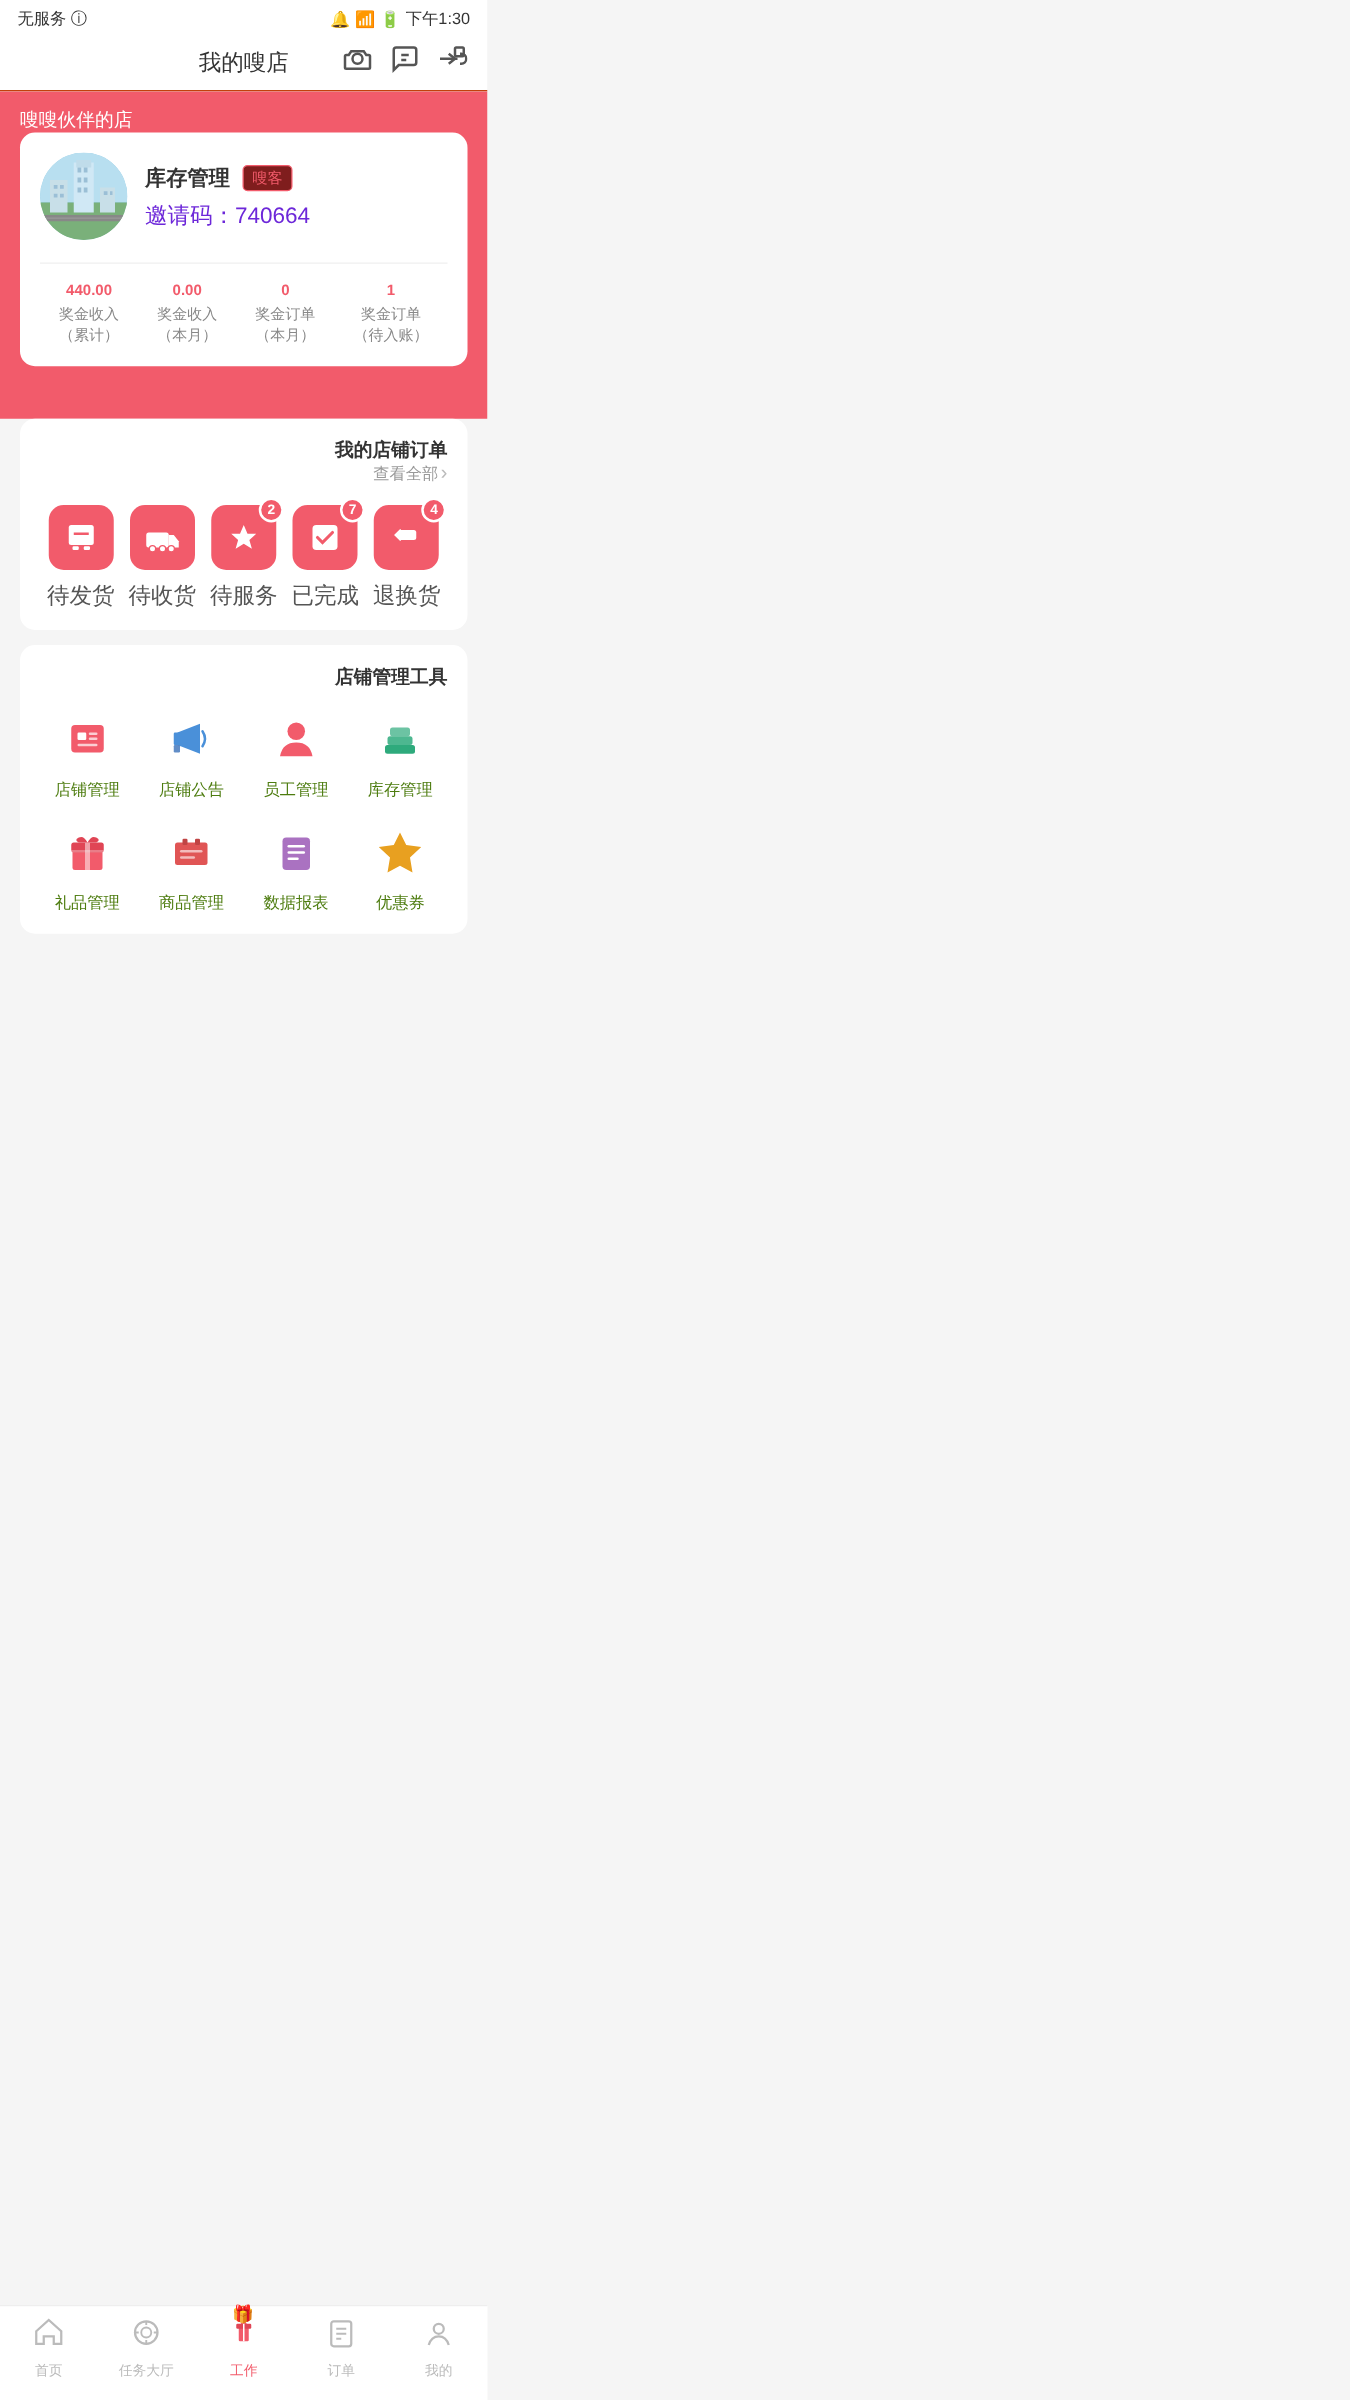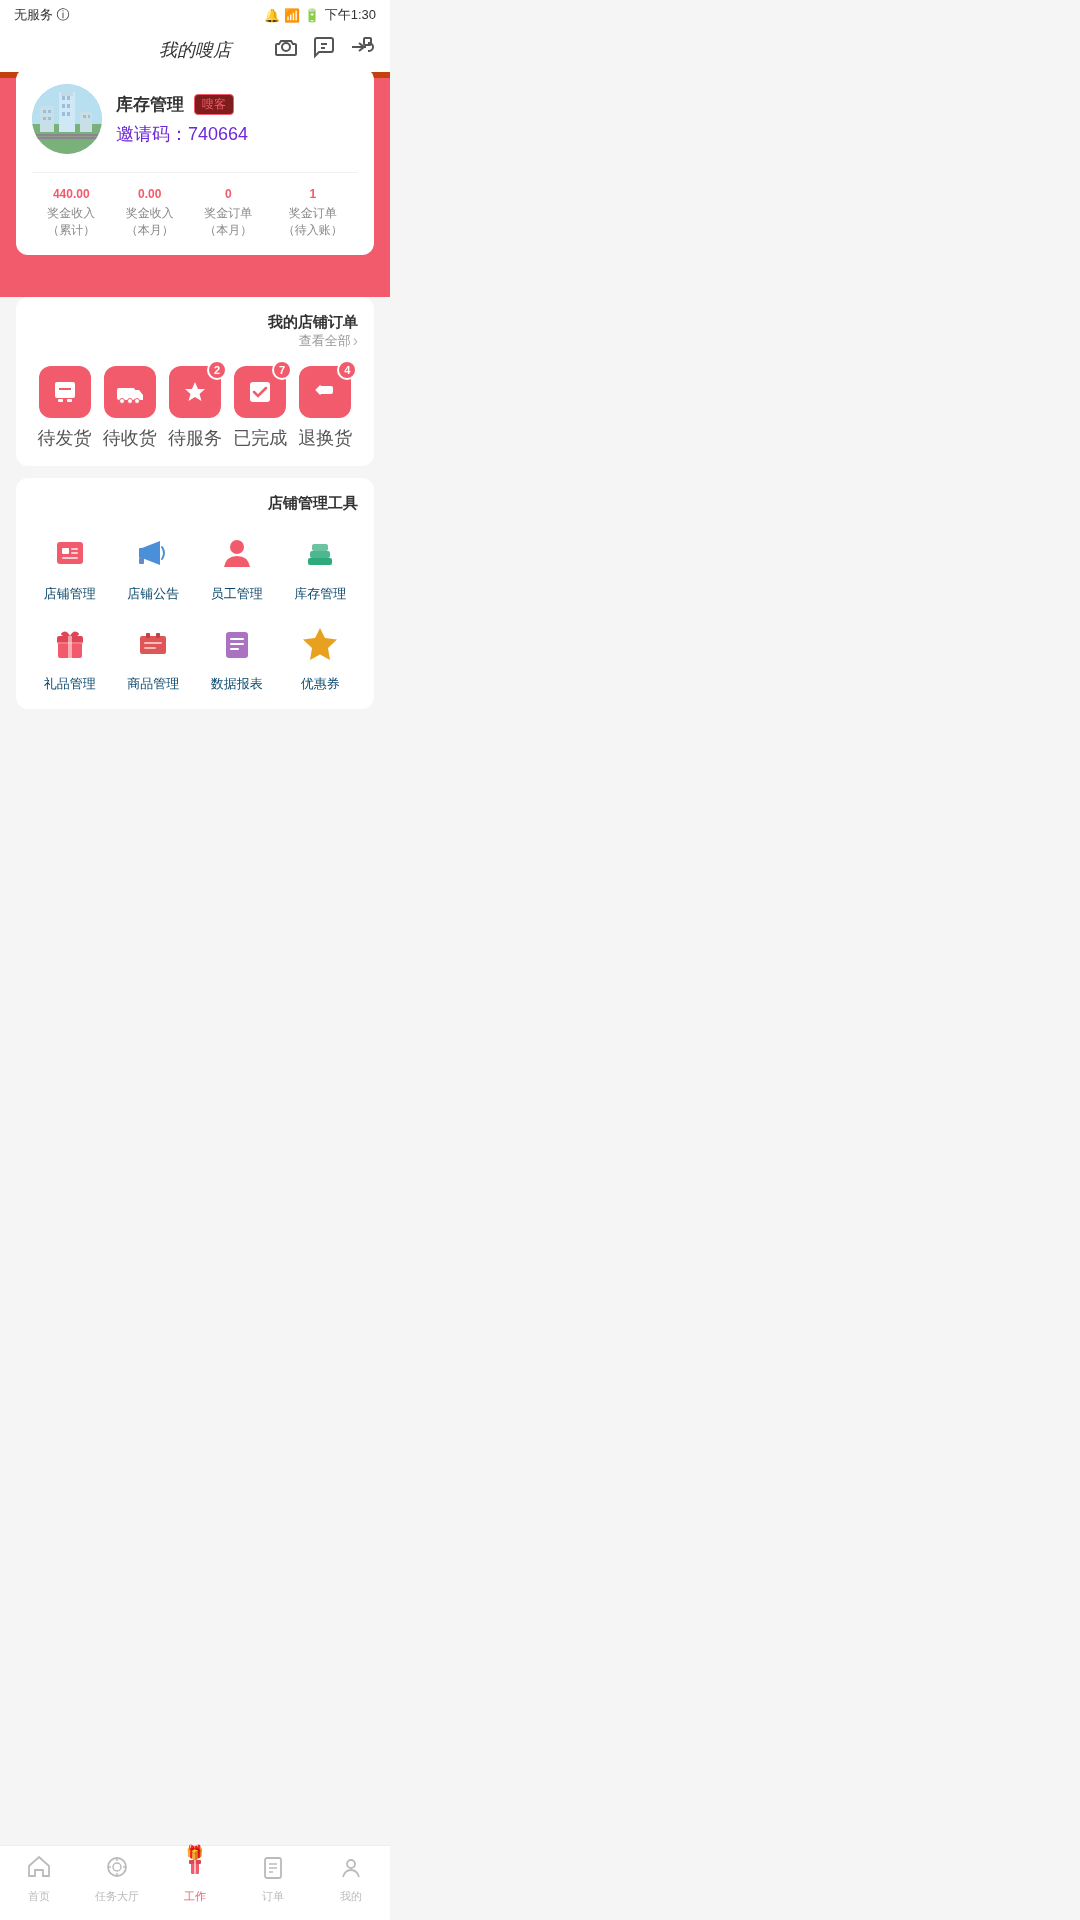--- a/index.html
+++ b/index.html
@@ -26,22 +26,21 @@
     .status-right { display: flex; align-items: center; gap: 4px; font-size: 13px; color: #333; }
 
     
     .top-nav {
       display: flex;
       align-items: center;
       justify-content: center;
       background: #fff;
       padding: 10px 16px;
       position: relative;
-      border-bottom: 6px solid #c2410c;
-      font-style: italic;
+      border-bottom: 1px solid #c2410c;
     }
     .top-nav-title {
       font-size: 18px;
       font-weight: 500;
       color: #333;
     }
     .top-nav-icons {
       position: absolute;
       right: 16px;
       display: flex;
@@ -210,21 +209,21 @@
     .tool-icon {
       width: 48px;
       height: 48px;
       display: flex;
       align-items: center;
       justify-content: center;
       font-size: 30px;
     }
     .tool-label {
       font-size: 13px;
-      color: #0c4a6e;
+      color: #4d7c0f;
       text-align: center;
     }
 
     
     .bottom-nav {
       position: fixed;
       bottom: 0;
       left: 0;
       right: 0;
       width: 390px;
@@ -303,20 +302,23 @@
         <path d="M2 12h14"></path>
         <polyline points="9 8 14 12 9 16"></polyline>
         <rect x="14" y="3" width="7" height="7" rx="1"></rect>
       </svg>
     </span>
   </div>
 </div>
 
 <div class="page-content">
 
+  <div class="red-banner">
+    <span>嗖嗖伙伴的店</span>
+  </div>
 
   <div style="background:#f25b6b; padding: 0 0 20px;">
     <div class="profile-card">
       <div class="profile-top">
 
         <div class="city-avatar">
           <svg width="70" height="70" viewBox="0 0 70 70" xmlns="http://www.w3.org/2000/svg">
             <circle cx="35" cy="35" r="35" fill="#87c4e0"></circle>
 
             <rect x="0" y="0" width="70" height="40" fill="#b8dff0"></rect>

